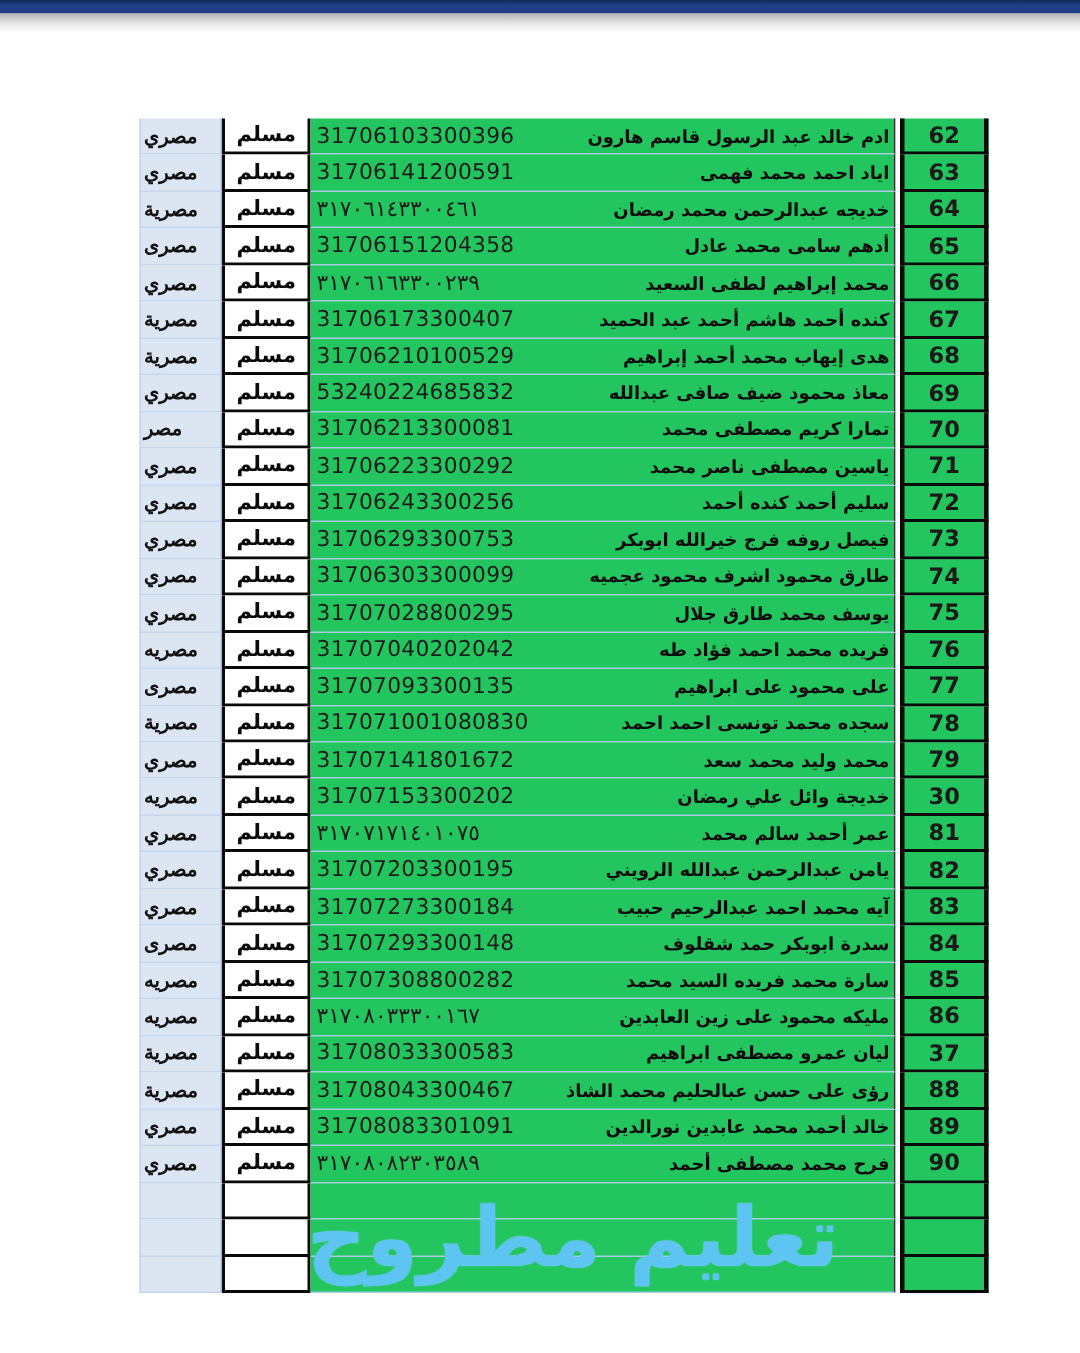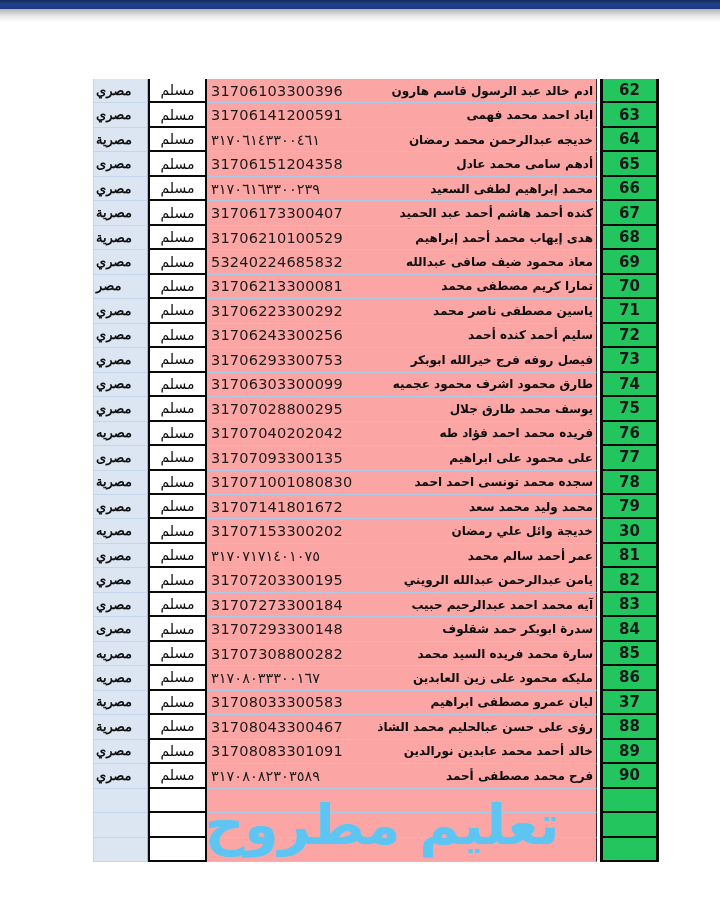--- a/index.html
+++ b/index.html
@@ -28,24 +28,24 @@
     border-left:1px solid #c3d6ec;border-right:1px solid #9fbcdd;
     border-bottom:1px solid #c3d6ec;
     display:flex;align-items:center;justify-content:flex-end;
     padding-left:2px;padding-right:3px;
     font-size:13px;font-weight:bold;color:#111;direction:rtl;white-space:nowrap;font-family:Liberation Serif, serif;
   }
   .rel{
     background:#ffffff;
     border-left:2px solid #0a0a0a;border-right:2px solid #0a0a0a;border-bottom:2px solid #0a0a0a;
     display:flex;align-items:center;justify-content:center;
-    font-size:14px;font-weight:normal;color:#0a0a0a;direction:rtl;
+    font-size:14px;font-weight:bold;color:#0a0a0a;direction:rtl;
   }
   .nameid{
-    background:#fca5a5;
+    background:#22c55e;
     border-bottom:1px solid #adc9e8;border-right:1px solid #2b2b2b;
     display:flex;align-items:center;justify-content:space-between;
     padding:0 3px 0 4px;
   }
   .gapcol{background:#ffffff;}
   .num{
     background:#22c55e;
     border-left:3px solid #0a0a0a;border-right:3px solid #0a0a0a;border-bottom:2.5px solid #0a0a0a;
     display:flex;align-items:center;justify-content:center;
     font-size:15px;font-weight:bold;color:#1a1a1a;

